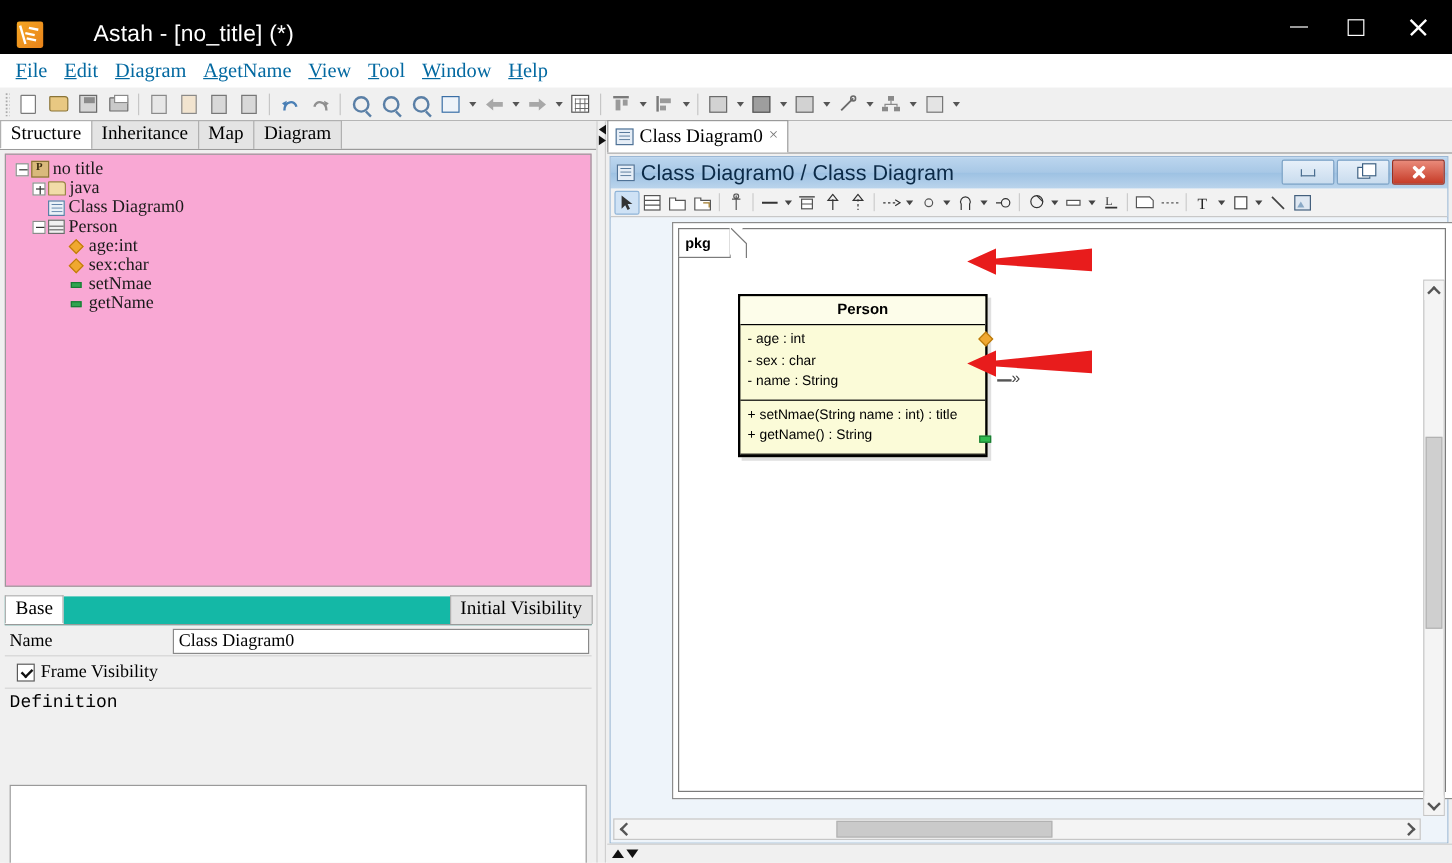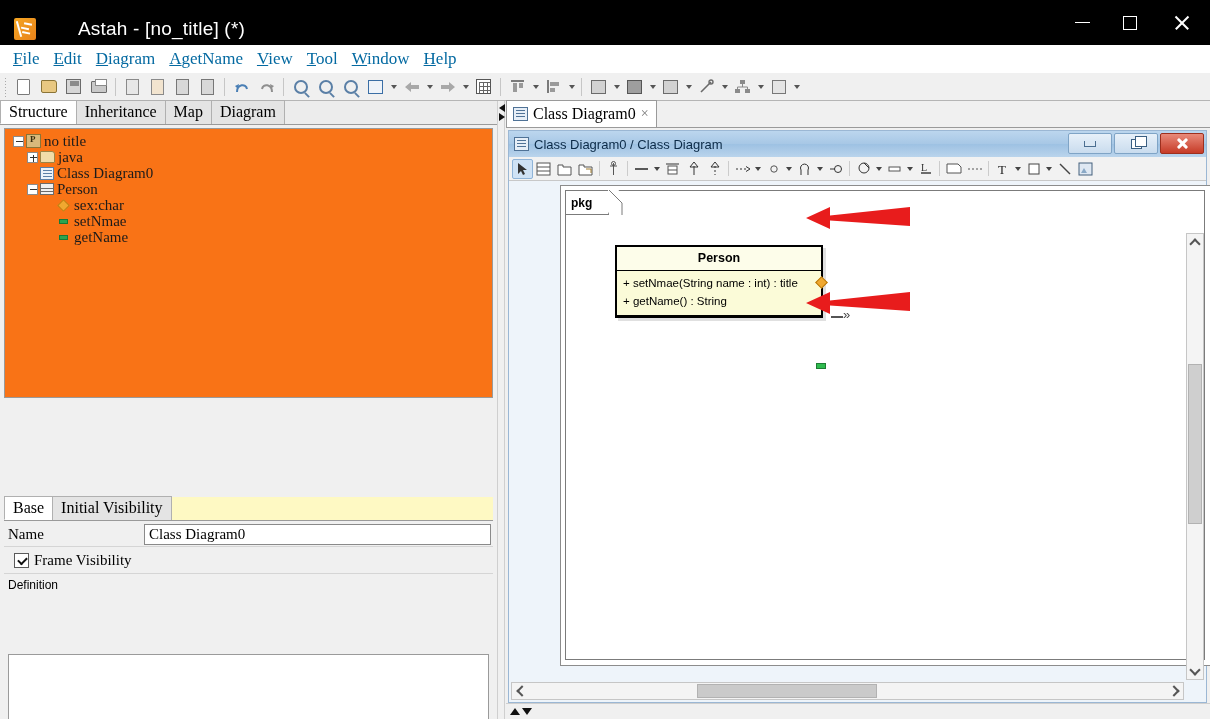--- a/index.html
+++ b/index.html
@@ -166,22 +166,22 @@
     border: 1px solid #b0b0b0;
     border-bottom: none;
     margin-right: -1px;
     display: flex; align-items: center;
     color: #000; white-space: nowrap;
   }
   .tab.active { background: #ffffff; border-bottom: 1px solid #fff; }
 
   .tree-pane {
     position: absolute; left: 4px; top: 27px;
-    width: 489px; height: 270px;
-    background: #f97316;
+    width: 489px; height: 361px;
+    background: #f9a8d4;
     border: 1px solid #9a9a9a;
     overflow: hidden;
   }
   .tree { position: relative; padding: 4px 0 0 6px; }
   .trow {
     display: flex; align-items: center;
     height: 16px;
     font-family: "Liberation Serif", serif;
     font-size: 15px;
     color: #1b1b1b;
@@ -212,39 +212,40 @@
 
   
   .prop-pane {
     position: absolute; left: 4px; top: 396px;
     width: 489px; height: 284px;
     background: #f0f0f0;
   }
   .prop-tabs {
     position:absolute; left:0; top:0; width:489px; height:24px;
     border-bottom:1px solid #9a9a9a; display:flex; align-items:flex-end;
-    background:#fef9c3;
+    background:#14b8a6;
+    justify-content:space-between;
   }
   .prop-grid { position:absolute; left:0; top:25px; width:489px; }
   .prow { display:flex; align-items:center; height:25px; border-bottom:1px solid #d5d5d5; }
   .plabel {
     font-family:"Liberation Serif", serif; font-size:15px; color:#000;
     padding-left:4px; width:140px;
   }
   .pinput {
     flex:1; height:21px; background:#fff; border:1px solid #8a8a8a;
     font-family:"Liberation Serif", serif; font-size:15px;
     padding:0 4px; display:flex; align-items:center; margin-right:2px;
   }
   .chkrow { display:flex; align-items:center; height:27px; padding-left:10px; border-bottom:1px solid #d5d5d5;}
   .chk { width:15px;height:15px;background:#fff;border:1px solid #5a5a5a; position:relative; flex:none;}
   .chk::after{content:"";position:absolute;left:3px;top:3px;width:7px;height:4px;
      border-left:2px solid #111;border-bottom:2px solid #111;transform:rotate(-45deg);}
   .chklabel{font-family:"Liberation Serif",serif;font-size:15px;margin-left:5px;}
-  .defn-label{font-family:Liberation Sans, sans-serif;font-size:12px;padding-left:4px;height:22px;display:flex;align-items:center;}
+  .defn-label{font-family:Liberation Mono, monospace;font-size:15px;padding-left:4px;height:22px;display:flex;align-items:center;}
   .defn-box{position:absolute;left:4px;top:132px;width:481px;height:148px;background:#fff;border:1px solid #9a9a9a;}
 
   
   .splitter {
     position:absolute; left:497px; top:101px;
     width:8px; height:618px; background:#f0f0f0;
     border-left:1px solid #cfcfcf; border-right:1px solid #cfcfcf;
   }
   .sp-arrows { position:absolute; left:0; top:2px; width:8px; }
   .sp-up, .sp-dn {
@@ -279,21 +280,21 @@
   }
   .mdi-title {
     height:26px;
     background:linear-gradient(180deg,#bcd6ee 0%, #a8c8e6 48%, #9ec2e3 52%, #bad4ec 100%);
     display:flex; align-items:center; padding-left:5px;
     position:relative;
   }
   .mdi-icon{width:15px;height:14px;border:1px solid #4f7296;background:#e6eef7;position:relative;flex:none;}
   .mdi-icon::after{content:"";position:absolute;left:2px;top:2px;width:9px;height:8px;
     background-image:linear-gradient(#4f7296 1px,transparent 1px);background-size:4px 3px;}
-  .mdi-title-text{font-family:"Liberation Sans",sans-serif;font-size:13px;color:#0b2a47;margin-left:5px;white-space:nowrap;}
+  .mdi-title-text{font-family:"Liberation Sans",sans-serif;font-size:18px;color:#0b2a47;margin-left:5px;white-space:nowrap;}
   .mdi-btns{position:absolute;right:2px;top:2px;display:flex;gap:2px;}
   .mdi-b{width:44px;height:21px;border:1px solid #7fa4c6;border-radius:2px;
     background:linear-gradient(180deg,#e7f0f9,#c9dcee);display:flex;align-items:center;justify-content:center;}
   .mdi-b.close{background:linear-gradient(180deg,#e98a7a,#c63b27);border-color:#9d2f1e;}
   .mb-min{width:12px;height:6px;border:1px solid #4b6e90;border-top:none;background:#dbe8f4;}
   .mb-restore{width:11px;height:10px;border:1.5px solid #3b5f82;position:relative;background:#fff;}
   .mb-restore::after{content:"";position:absolute;left:3px;top:-4px;width:10px;height:9px;border:1.5px solid #3b5f82;background:#fff;}
   .mb-close{position:relative;width:13px;height:13px;}
   .mb-close::before,.mb-close::after{content:"";position:absolute;left:0;top:5px;width:13px;height:3px;background:#fff;border-radius:1px;}
   .mb-close::before{transform:rotate(45deg);} .mb-close::after{transform:rotate(-45deg);}
@@ -599,20 +600,24 @@
           <span class="ti ti-cd"></span>
           <span class="tlabel">Class Diagram0</span>
         </div>
 
         <div class="trow" style="padding-left:16px">
           <span class="toggle"></span>
           <span class="ti ti-class"></span>
           <span class="tlabel">Person</span>
         </div>
 
+        <div class="trow" style="padding-left:45px">
+          <span class="ti-attr"></span>
+          <span class="tlabel">age:int</span>
+        </div>
         <div class="trow" style="padding-left:45px">
           <span class="ti-attr"></span>
           <span class="tlabel">sex:char</span>
         </div>
         <div class="trow" style="padding-left:45px">
           <span class="ti-op"></span>
           <span class="tlabel">setNmae</span>
         </div>
         <div class="trow" style="padding-left:45px">
           <span class="ti-op"></span>
@@ -834,20 +839,25 @@
             </div>
             <div class="pkg-line"></div>
             <svg width="14" height="26" style="position:absolute;left:43px;top:-1px;">
               <path d="M0 0 L13 13 L13 25 L0 25 Z" fill="#fff" stroke="none"></path>
               <path d="M0 0 L13 13 L13 25" fill="none" stroke="#7b7b7b" stroke-width="1"></path>
             </svg>
 
             <div class="uml-class">
               <div class="uml-name">Person</div>
               <div class="uml-sec">
+                <div class="uml-line">- age : int</div>
+                <div class="uml-line">- sex : char</div>
+                <div class="uml-line">- name : String</div>
+              </div>
+              <div class="uml-sec">
                 <div class="uml-line">+ setNmae(String name : int) : title</div>
                 <div class="uml-line">+ getName() : String</div>
               </div>
               <div class="handle-attr"></div>
               <div class="handle-op"></div>
             </div>
 
             <div class="conn-stub"></div>
 
             <svg class="red-arrow" style="left:236px;top:12px;" width="110" height="30" viewBox="0 0 110 30">

